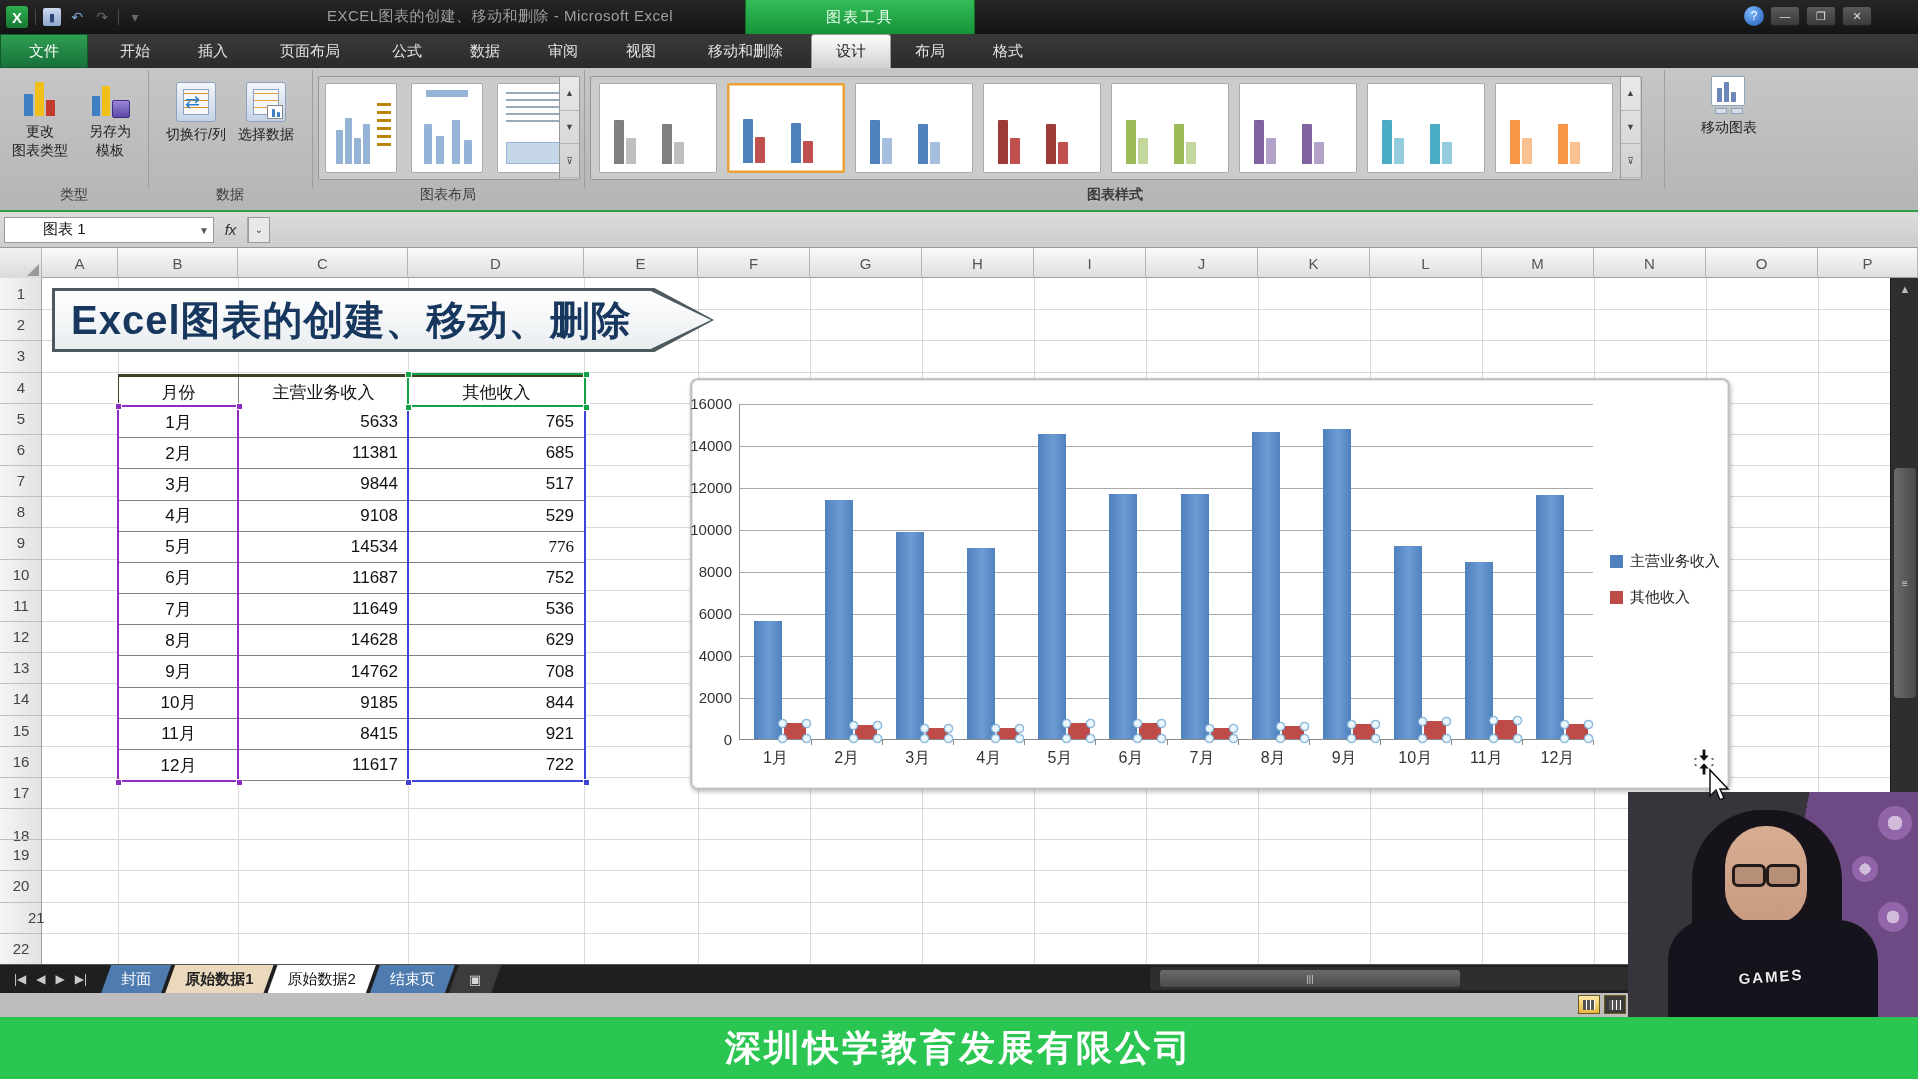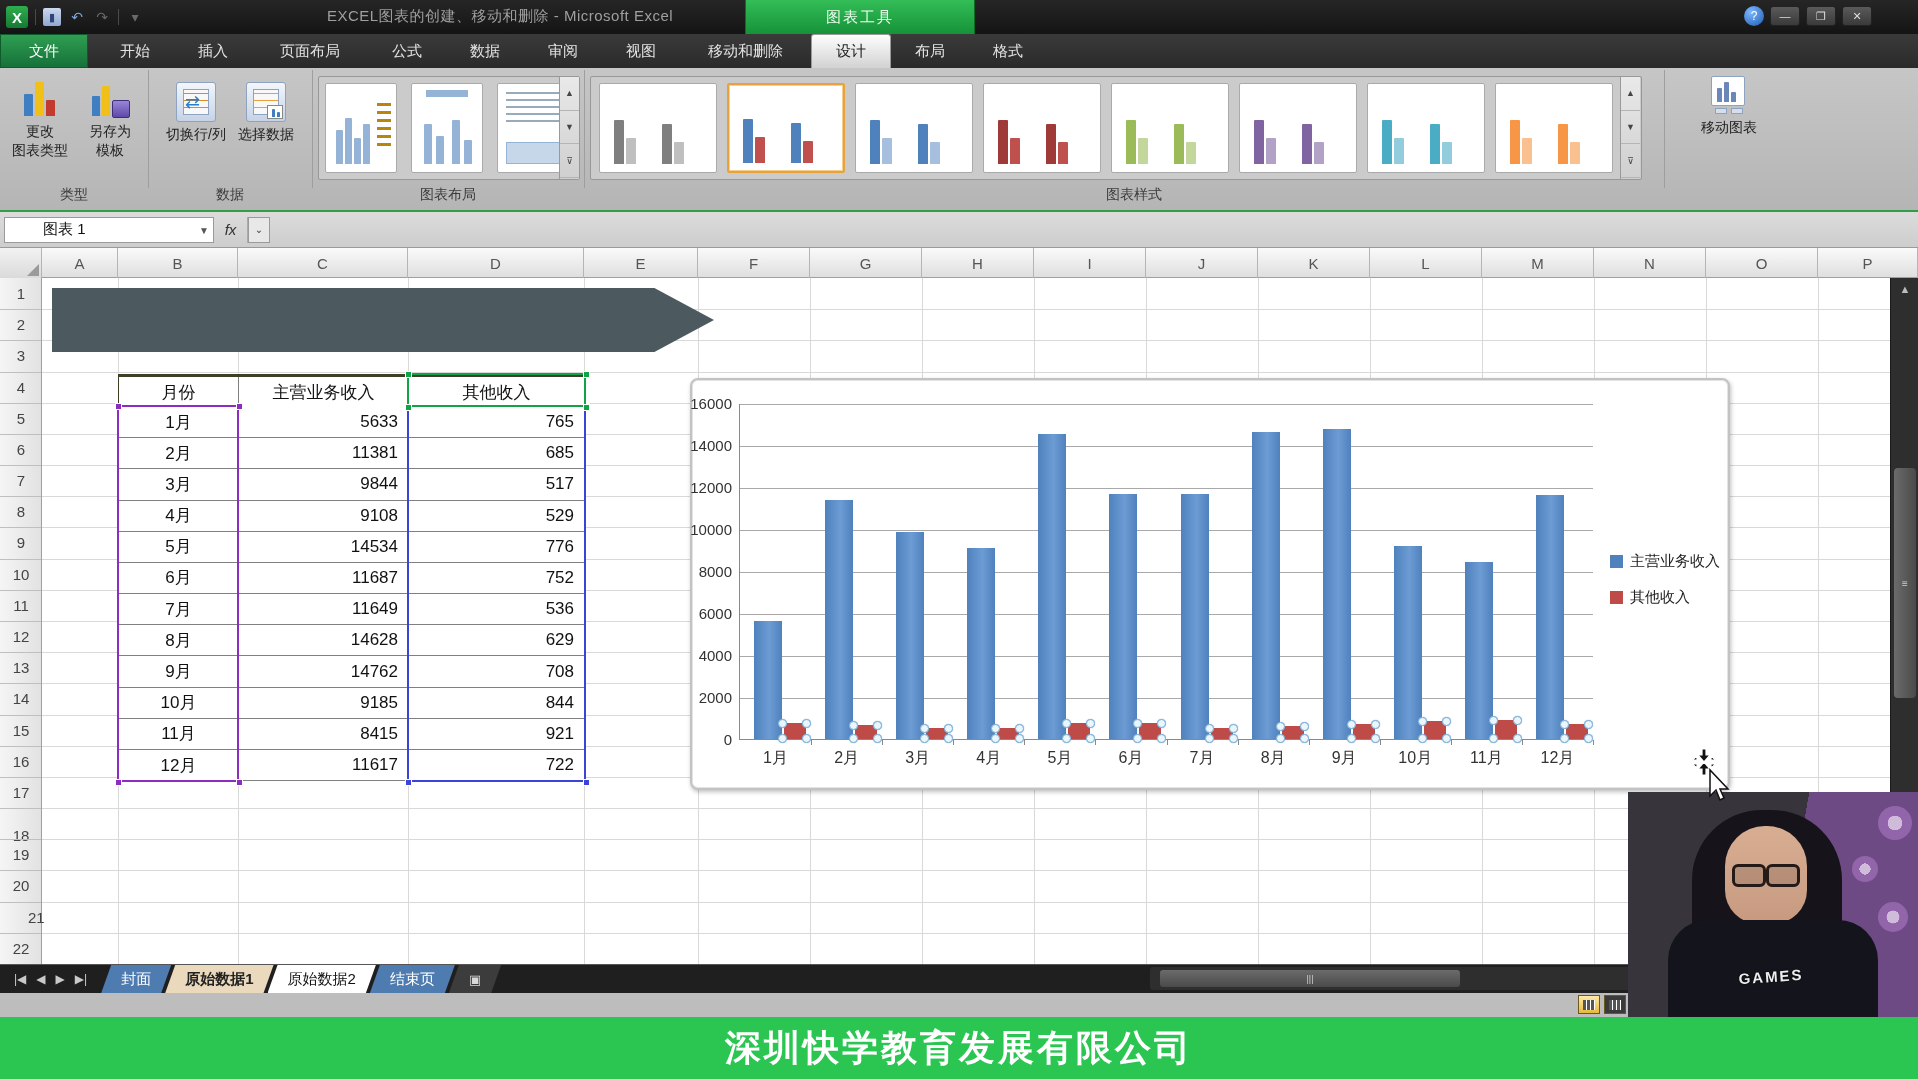--- a/index.html
+++ b/index.html
@@ -396,21 +396,21 @@
           <div class="mini-bar" style="left: 26px; width: 10px; height: 26px; background: rgb(250, 192, 144);"></div>
           <div class="mini-bar" style="left: 62px; width: 10px; height: 40px; background: rgb(247, 150, 70);"></div>
           <div class="mini-bar" style="left: 74px; width: 10px; height: 22px; background: rgb(250, 192, 144);"></div>
         </div>
       </div>
     <div class="gal-scroll abs" style="left:1620px;top:9px;height:102px;">
       <div>▲</div>
       <div>▼</div>
       <div>⊽</div>
     </div>
-    <div class="grp-label abs" style="left:604px;width:1060px;">图表样式</div>
+    <div class="grp-label abs" style="left:585px;width:1060px;font-weight:bold;">图表样式</div>
 
     <div class="grp-sep abs" style="left:1664px;"></div>
     <div class="bigbtn abs" style="left:1686px;width:86px;">
       <div class="ic" style="width:44px;height:40px;">
         <div style="position:absolute;left:4px;top:2px;width:34px;height:30px;background:#fff;border:1px solid #8ca3c2;border-radius:2px;"></div>
         <div class="bar3" style="left:10px;bottom:12px;width:5px;height:14px;background:#6b86b8;"></div>
         <div class="bar3" style="left:17px;bottom:12px;width:5px;height:20px;background:#6b86b8;"></div>
         <div class="bar3" style="left:24px;bottom:12px;width:5px;height:10px;background:#6b86b8;"></div>
         <div style="position:absolute;left:8px;bottom:0;width:12px;height:6px;background:#d8dee8;border:1px solid #8ca3c2;"></div>
         <div style="position:absolute;left:24px;bottom:0;width:12px;height:6px;background:#d8dee8;border:1px solid #8ca3c2;"></div>
@@ -540,20 +540,23 @@
       <div class="gline-h" style="top: 530.06px;"></div>
       <div class="gline-h" style="top: 561.24px;"></div>
       <div class="gline-h" style="top: 592.42px;"></div>
       <div class="gline-h" style="top: 623.6px;"></div>
       <div class="gline-h" style="top: 654.78px;"></div>
       <div class="gline-h" style="top: 685.96px;"></div>
     </div>
 
   <div id="sheet-banner" class="abs">
     <div class="banner-outer"></div>
+    <div class="banner-inner">
+        <span>Excel图表的创建、移动、删除</span>
+      </div>
   </div>
 
   <div id="datatable" class="abs" style="height: 406.16px; border: 1.5px solid rgb(63, 63, 40);">
       <div class="trow" style="top: 0px; height: 32px; border-top: 2.5px solid rgb(63, 63, 40); border-bottom: 1px solid rgb(63, 63, 40);">
         <div class="tcell head c0" style="height: 32px;">月份</div>
         <div class="tcell head c1" style="height: 32px;">主营业务收入</div>
         <div class="tcell head c2" style="height: 32px;">其他收入</div>
       </div>
       <div class="trow" style="top: 32px; height: 31.18px;">
         <div class="tcell c0" style="height: 31.18px;">1月</div>
@@ -571,21 +574,21 @@
         <div class="tcell c2" style="height: 31.18px;">517</div>
       </div>
       <div class="trow" style="top: 125.54px; height: 31.18px;">
         <div class="tcell c0" style="height: 31.18px;">4月</div>
         <div class="tcell c1" style="height: 31.18px;">9108</div>
         <div class="tcell c2" style="height: 31.18px;">529</div>
       </div>
       <div class="trow" style="top: 156.72px; height: 31.18px;">
         <div class="tcell c0" style="height: 31.18px;">5月</div>
         <div class="tcell c1" style="height: 31.18px;">14534</div>
-        <div class="tcell c2" style="height: 31.18px;">776</div>
+        <div class="tcell c2" style="height: 31.18px; font-family: Liberation Serif, serif;">776</div>
       </div>
       <div class="trow" style="top: 187.9px; height: 31.18px;">
         <div class="tcell c0" style="height: 31.18px;">6月</div>
         <div class="tcell c1" style="height: 31.18px;">11687</div>
         <div class="tcell c2" style="height: 31.18px;">752</div>
       </div>
       <div class="trow" style="top: 219.08px; height: 31.18px;">
         <div class="tcell c0" style="height: 31.18px;">7月</div>
         <div class="tcell c1" style="height: 31.18px;">11649</div>
         <div class="tcell c2" style="height: 31.18px;">536</div>

